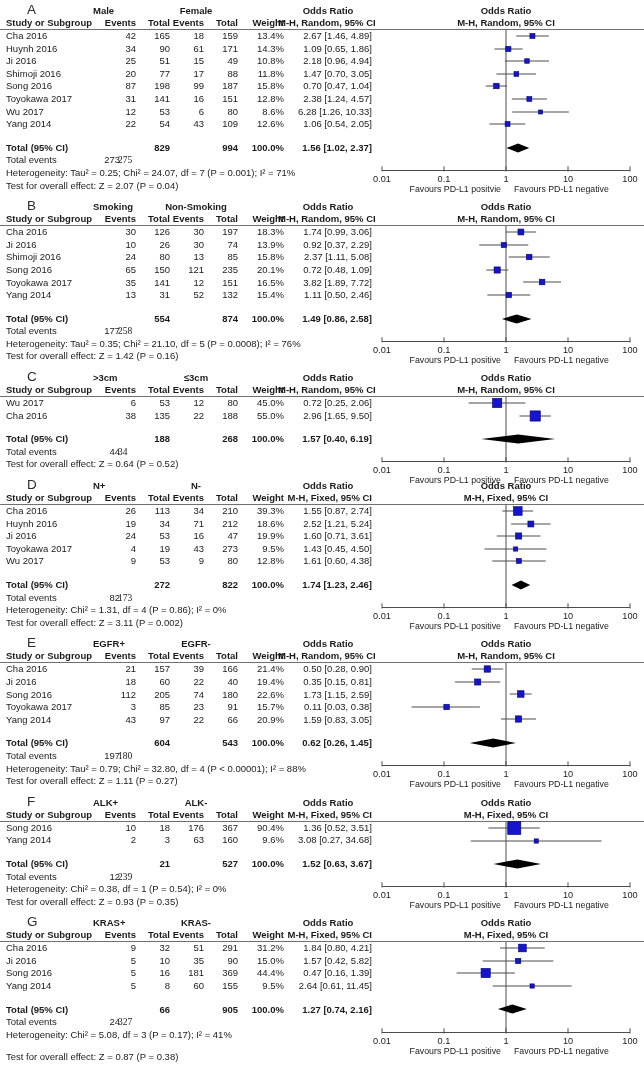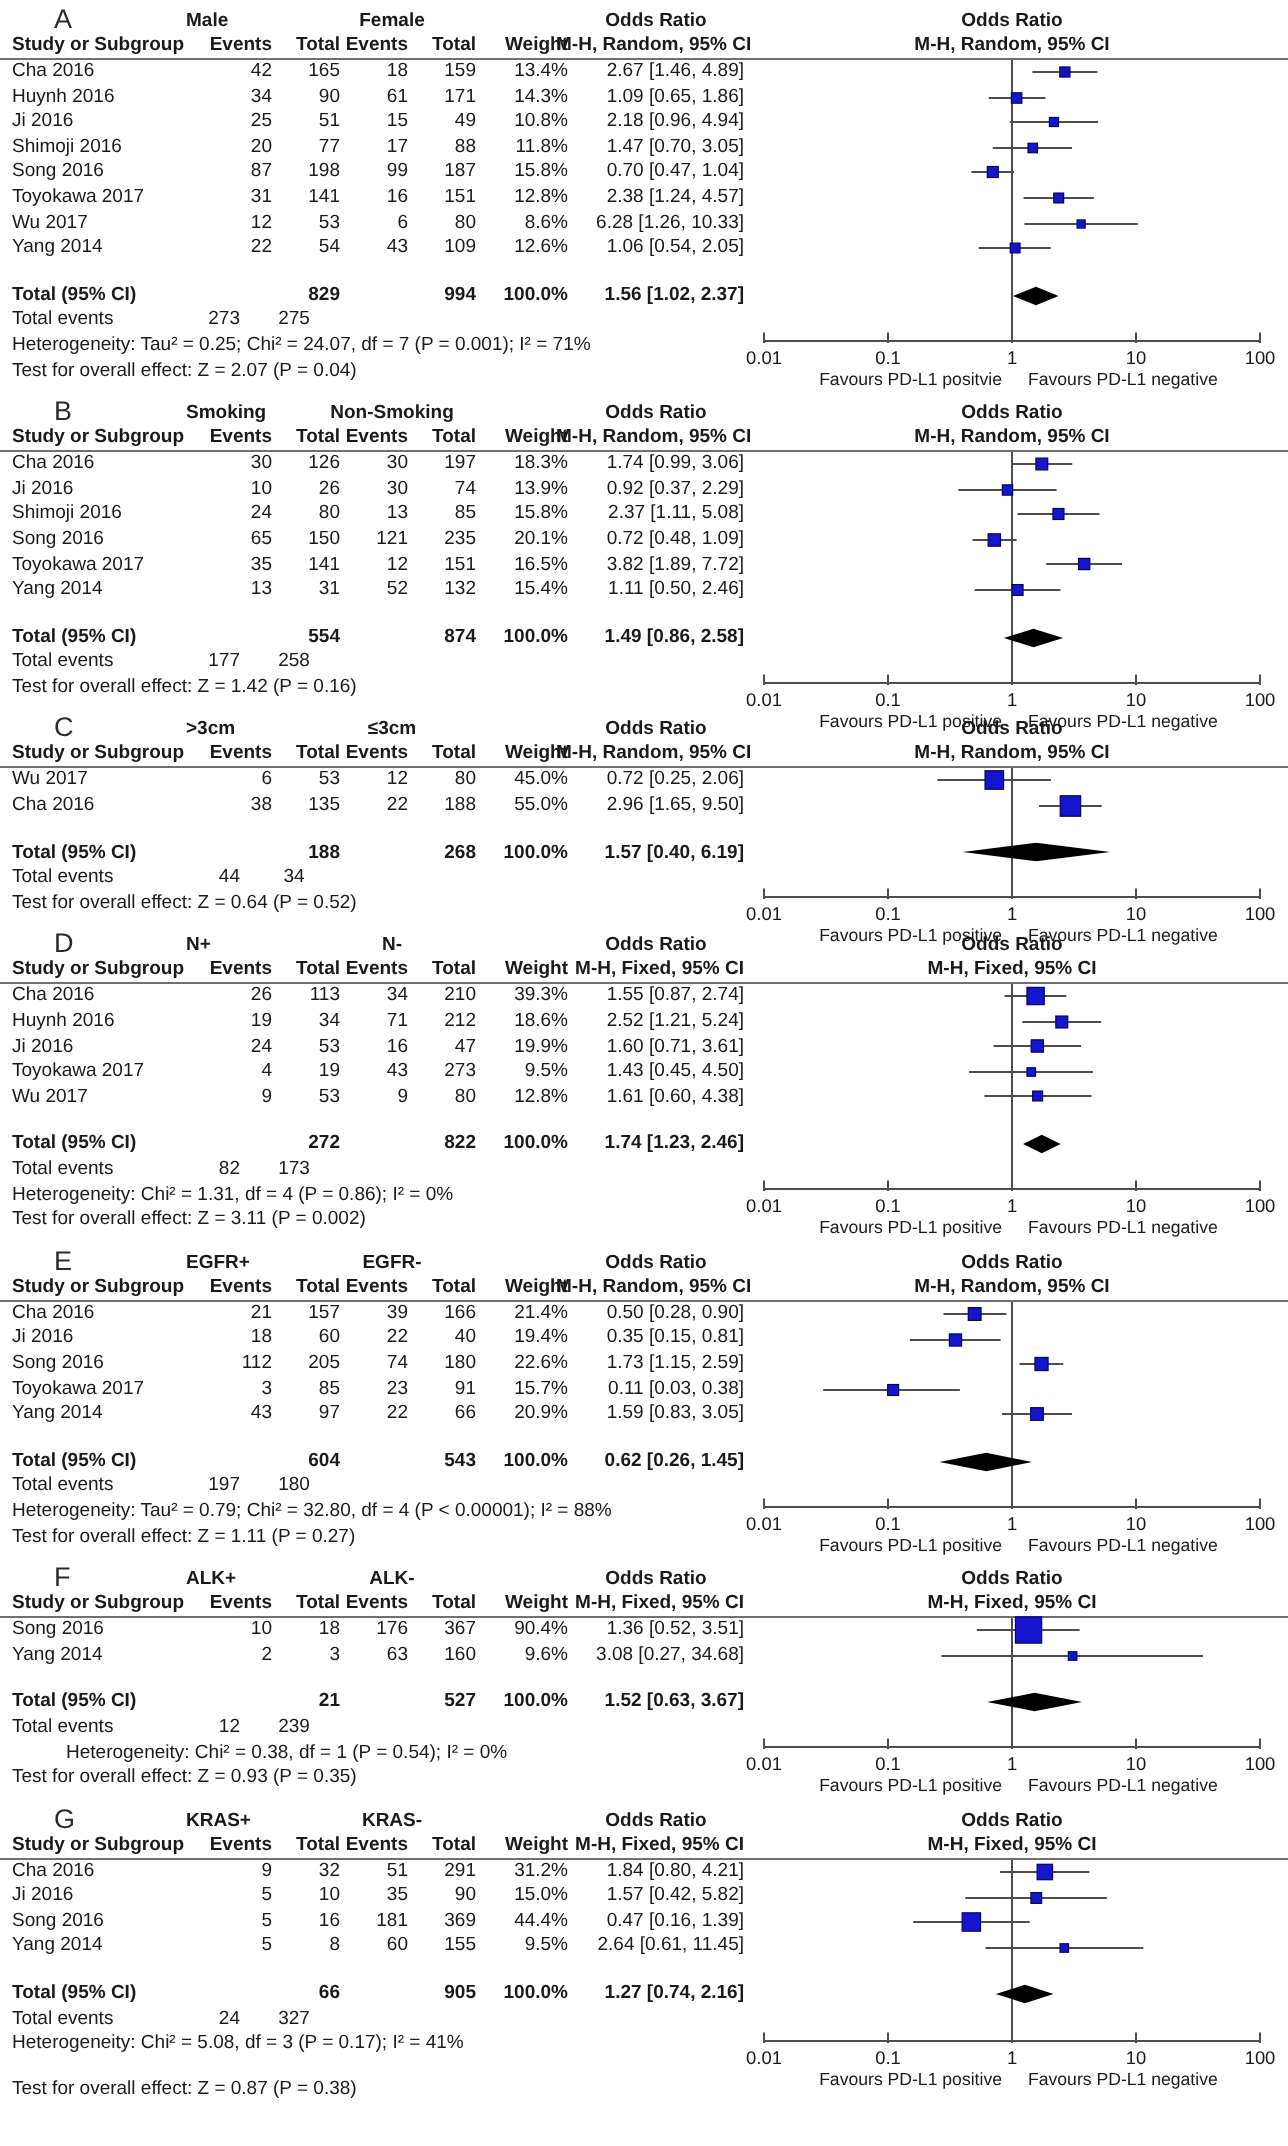--- a/index.html
+++ b/index.html
@@ -19,21 +19,21 @@
   .ct1{left:138px;width:32px;text-align:right;}
   .ce2{left:172px;width:32px;text-align:right;}
   .ct2{left:206px;width:32px;text-align:right;}
   .cw{left:240px;width:44px;text-align:right;}
   .cor{left:278px;width:94px;text-align:right;}
   .cg1{left:93px;width:70px;}
   .cg2{left:161px;width:70px;text-align:center;}
   .corh{left:284px;width:88px;text-align:center;}
   .cploth{left:378px;width:256px;text-align:center;}
   .cte1{left:62px;width:58px;text-align:right;}
-  .cte2{left:118px;width:58px;text-align:center;}
+  .cte2{left:118px;width:58px;text-align:left;font-family:Liberation Serif, serif;}
   svg.plot{position:absolute;top:0;left:362px;pointer-events:none;}
 </style>
 </head>
 <body>
 
 <div class="figure">
     <div class="panel">
       <div class="row rh1">
         <span class="letter">A</span>
         <span class="c cg1 b">Male</span>
@@ -255,20 +255,23 @@
         <span class="c ct2">874</span>
         <span class="c cw">100.0%</span>
         <span class="c cor">1.49 [0.86, 2.58]</span>
       </div>
       <div class="row">
         <span class="c cname">Total events</span>
         <span class="c cte1">177</span>
         <span class="c cte2">258</span>
       </div>
       <div class="row">
+        <span class="c cname" style="width: 356px;">Heterogeneity: Tau² = 0.35; Chi² = 21.10, df = 5 (P = 0.0008); I² = 76%</span>
+      </div>
+      <div class="row">
         <span class="c cname" style="width: 356px;">Test for overall effect: Z = 1.42 (P = 0.16)</span>
       </div>
       <svg class="plot" width="282" height="177" viewBox="0 0 282 177">
         <line x1="144" y1="26" x2="144" y2="141.5" stroke="#4d4d4d" stroke-width="1"></line>
         <line x1="143.7293820650481" y1="32" x2="174.11472844185798" y2="32" stroke="#4d4d4d" stroke-width="1"></line>
         <rect x="155.96233694372452" y="29.048283550203372" width="5.903432899593253" height="5.903432899593253" fill="#1515cf" stroke="#050560" stroke-width="0.6"></rect>
         <line x1="117.22850689215369" y1="45" x2="166.30979990507305" y2="45" stroke="#4d4d4d" stroke-width="1"></line>
         <rect x="139.18233873566604" y="42.4274934402416" width="5.1450131195168005" height="5.1450131195168005" fill="#1515cf" stroke="#050560" stroke-width="0.6"></rect>
         <line x1="146.81002468477277" y1="57" x2="187.763550161603" y2="57" stroke="#4d4d4d" stroke-width="1"></line>
         <rect x="164.4917016984459" y="54.257304245819455" width="5.485391508361094" height="5.485391508361094" fill="#1515cf" stroke="#050560" stroke-width="0.6"></rect>
@@ -631,21 +634,21 @@
         <span class="c ct2">527</span>
         <span class="c cw">100.0%</span>
         <span class="c cor">1.52 [0.63, 3.67]</span>
       </div>
       <div class="row">
         <span class="c cname">Total events</span>
         <span class="c cte1">12</span>
         <span class="c cte2">239</span>
       </div>
       <div class="row">
-        <span class="c cname" style="width: 356px; margin-left: 27px;">Heterogeneity: Chi² = 0.38, df = 1 (P = 0.54); I² = 0%</span>
+        <span class="c cname" style="width: 356px;">Heterogeneity: Chi² = 0.38, df = 1 (P = 0.54); I² = 0%</span>
       </div>
       <div class="row">
         <span class="c cname" style="width: 356px;">Test for overall effect: Z = 0.93 (P = 0.35)</span>
       </div>
       <svg class="plot" width="282" height="127" viewBox="0 0 282 127">
         <line x1="144" y1="26" x2="144" y2="90.5" stroke="#4d4d4d" stroke-width="1"></line>
         <line x1="126.39220730535756" y1="32" x2="177.80904122088108" y2="32" stroke="#4d4d4d" stroke-width="1"></line>
         <rect x="145.71896721210288" y="25.4395548931494" width="13.120890213701204" height="13.120890213701204" fill="#1515cf" stroke="#050560" stroke-width="0.6"></rect>
         <line x1="108.74455337785722" y1="45" x2="239.48490350585868" y2="45" stroke="#4d4d4d" stroke-width="1"></line>
         <rect x="172.15225761592106" y="42.8621131928935" width="4.275773614212988" height="4.275773614212988" fill="#1515cf" stroke="#050560" stroke-width="0.6"></rect>

